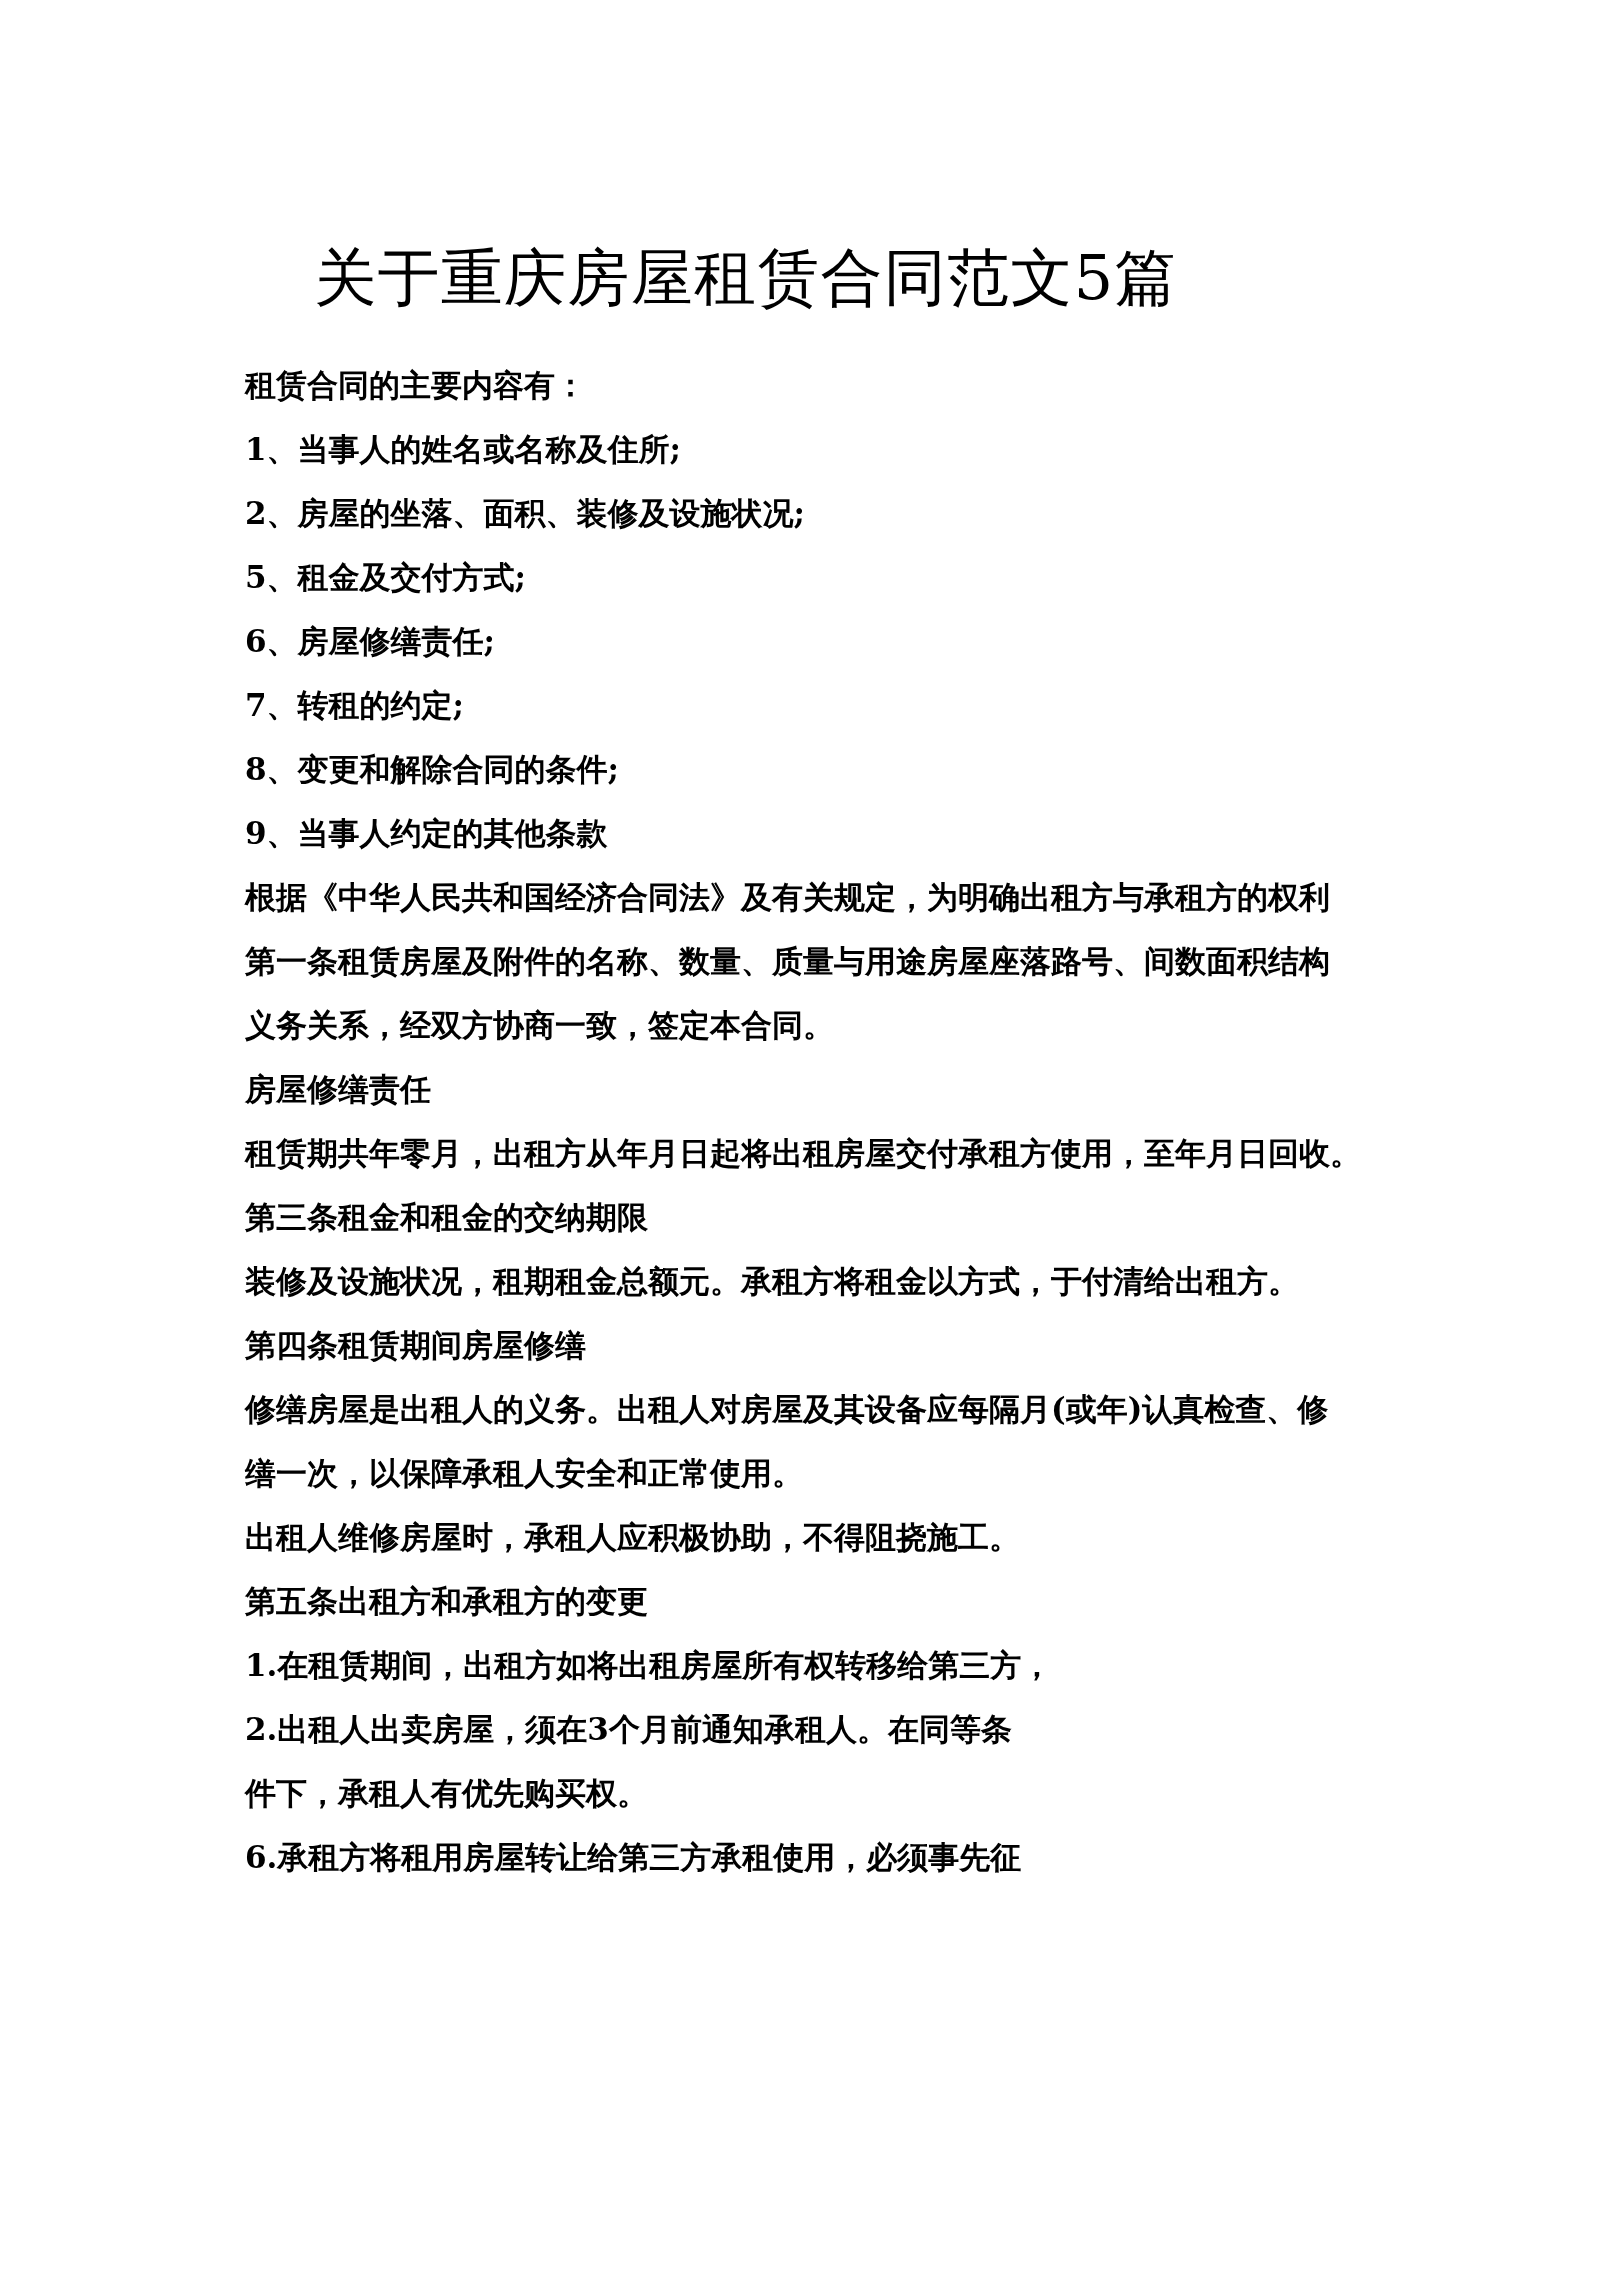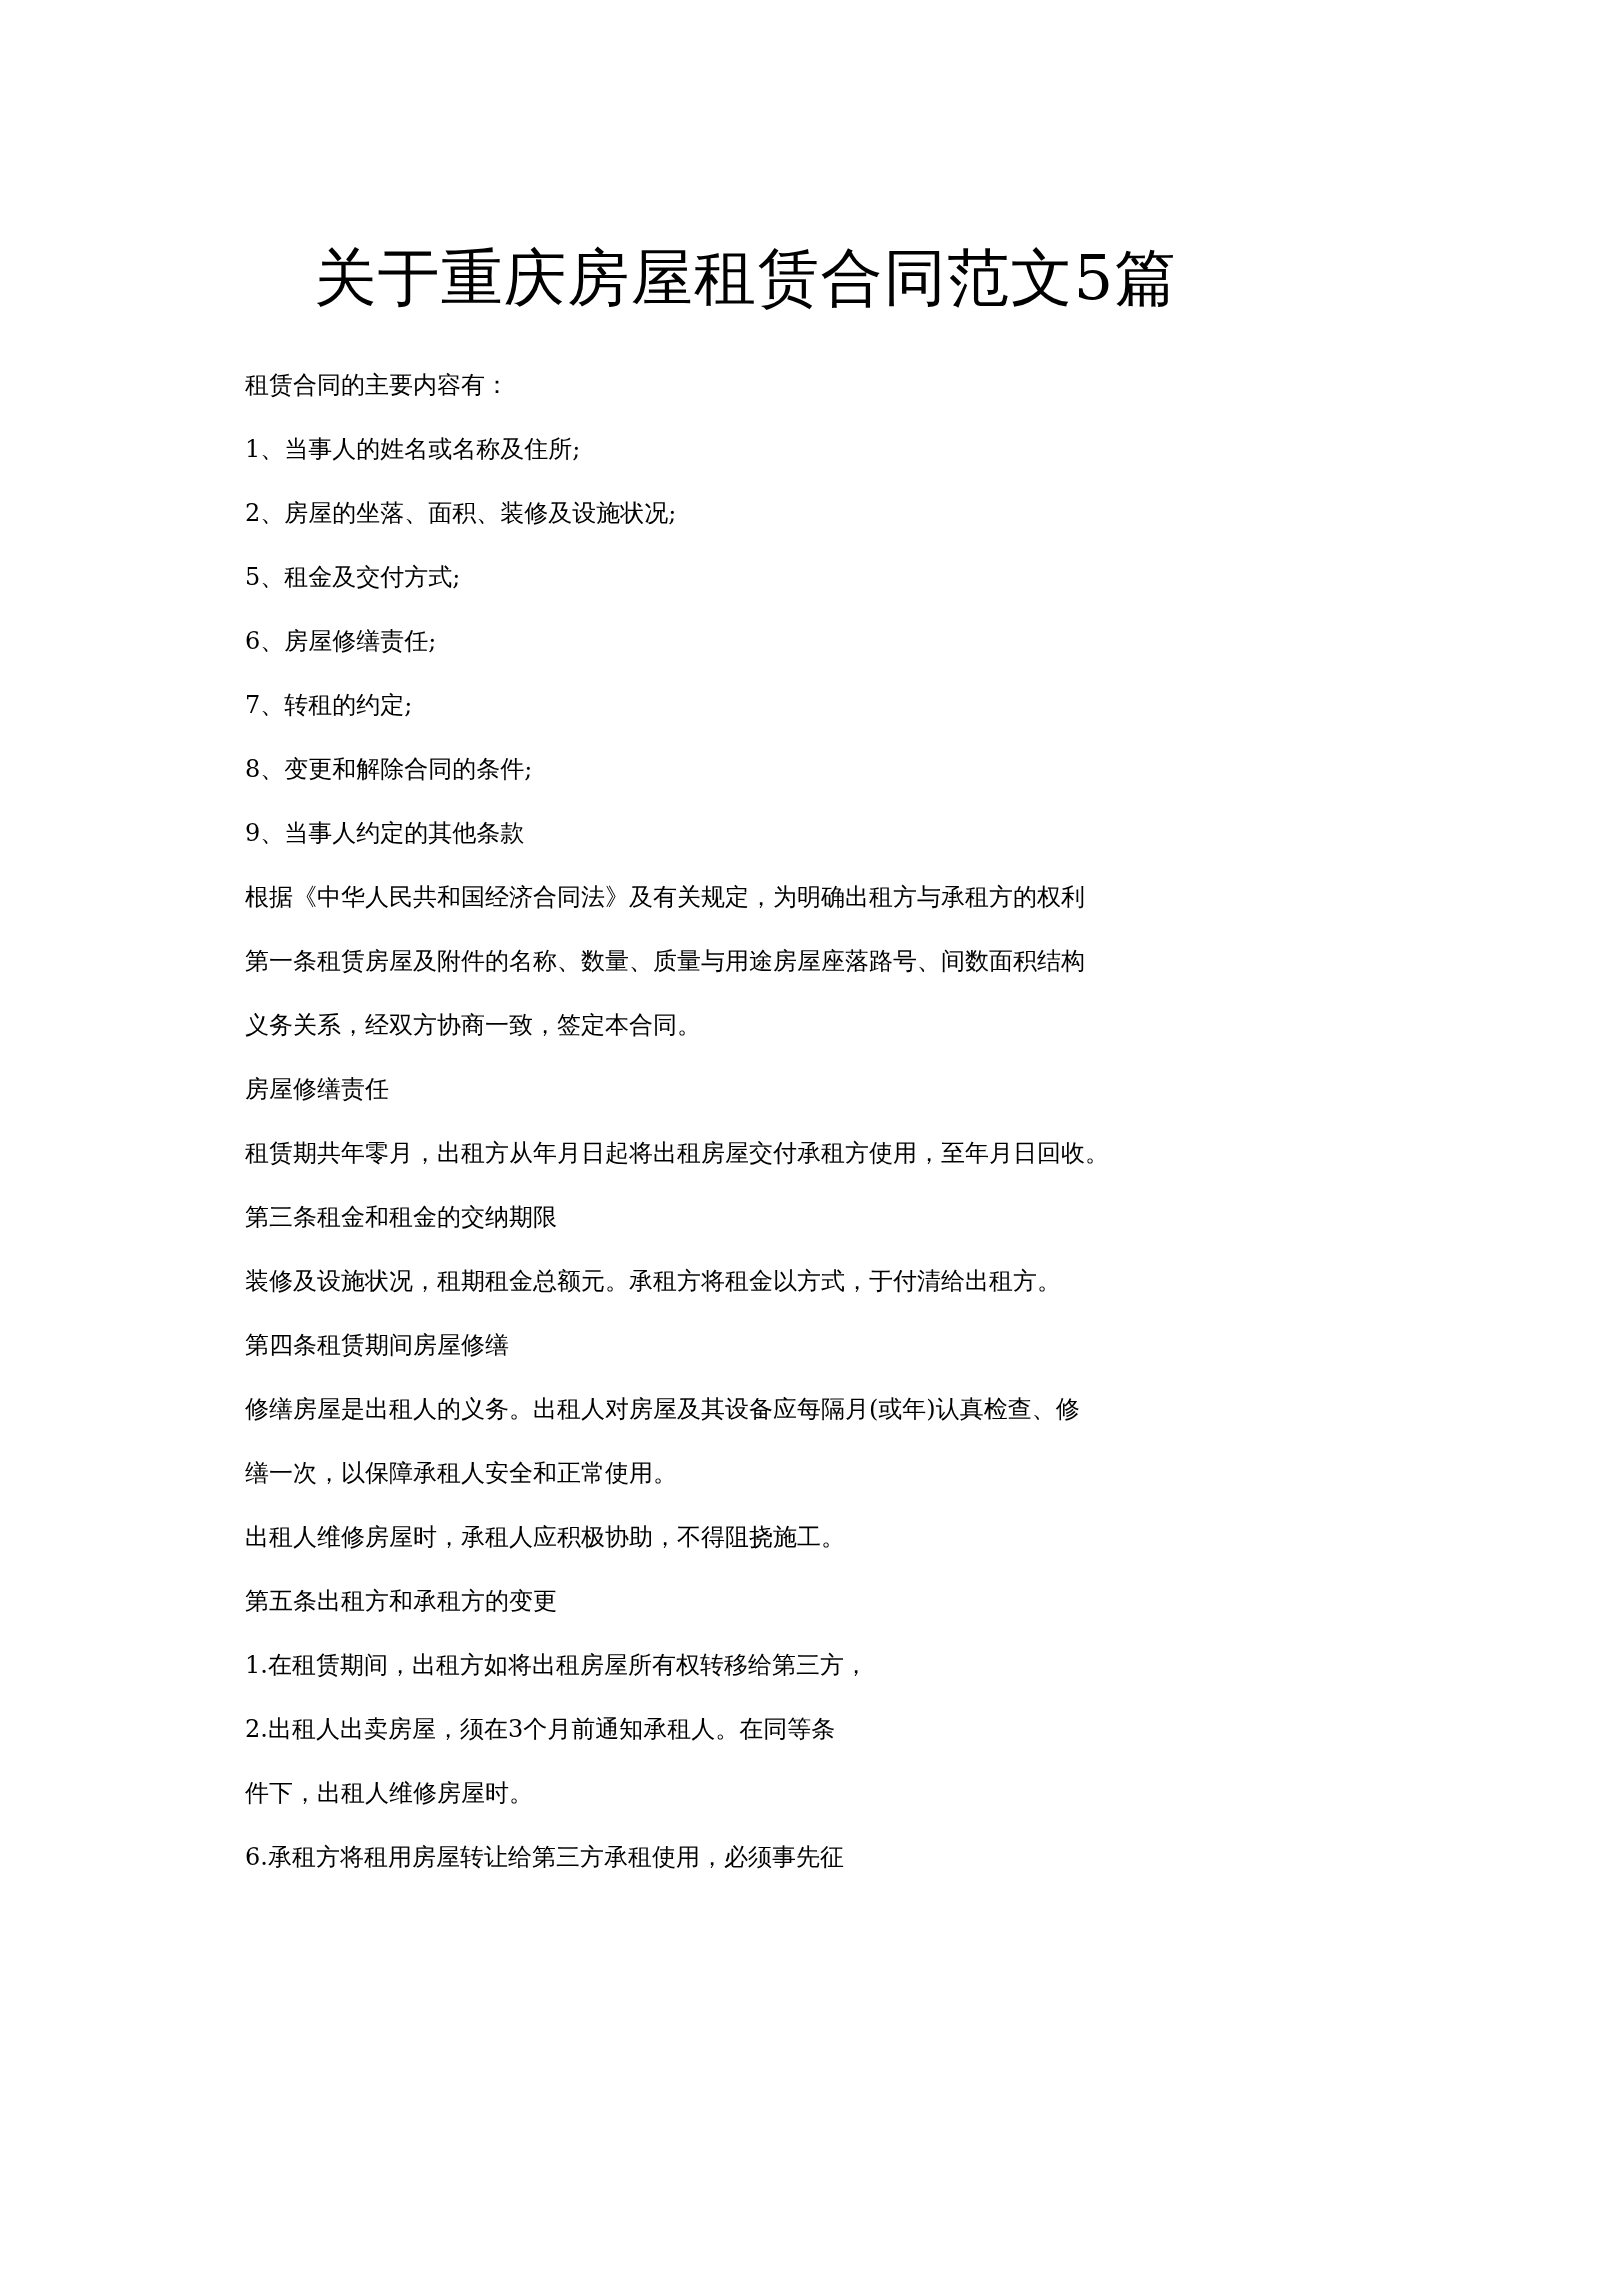--- a/index.html
+++ b/index.html
@@ -2,21 +2,21 @@
 <html style="font-size:10.5px"><head>
 <meta charset="utf-8">
 <style>
   html, body { margin: 0; padding: 0; background: #ffffff; }
   body { width: 1623px; height: 2295px; position: relative; overflow: hidden;
          font-family: "DejaVu Serif", "Liberation Serif", serif; color: #000; }
   .page { position: absolute; left: 0; top: 0; width: 1623px; height: 2295px; background: #fff; }
   .title { position: absolute; left: 0; width: 1492px; top: 196px; text-align: center;
            font-size: 62px; line-height: 79px; letter-spacing: 1.3px; font-weight: normal; }
   .body { position: absolute; left: 245px; top: 353px; width: 1165px; }
-  .line { font-size: 24px; line-height: 64px; height: 64px; white-space: nowrap; letter-spacing: 0px; }
+  .line { font-size: 31px; line-height: 64px; height: 64px; white-space: nowrap; letter-spacing: 0px; font-weight: bold; }
 </style>
 </head>
 <body>
 
 <div class="page">
   <h1 class="title">关于重庆房屋租赁合同范文5篇</h1>
   <div class="body">
     <div class="line">租赁合同的主要内容有：</div>
     <div class="line">1、当事人的姓名或名称及住所;</div>
     <div class="line">2、房屋的坐落、面积、装修及设施状况;</div>
@@ -32,17 +32,17 @@
     <div class="line">租赁期共年零月，出租方从年月日起将出租房屋交付承租方使用，至年月日回收。</div>
     <div class="line">第三条租金和租金的交纳期限</div>
     <div class="line">装修及设施状况，租期租金总额元。承租方将租金以方式，于付清给出租方。</div>
     <div class="line">第四条租赁期间房屋修缮</div>
     <div class="line">修缮房屋是出租人的义务。出租人对房屋及其设备应每隔月(或年)认真检查、修</div>
     <div class="line">缮一次，以保障承租人安全和正常使用。</div>
     <div class="line">出租人维修房屋时，承租人应积极协助，不得阻挠施工。</div>
     <div class="line">第五条出租方和承租方的变更</div>
     <div class="line">1.在租赁期间，出租方如将出租房屋所有权转移给第三方，</div>
     <div class="line">2.出租人出卖房屋，须在3个月前通知承租人。在同等条</div>
-    <div class="line">件下，出租人维修房屋时。</div>
+    <div class="line">件下，承租人有优先购买权。</div>
     <div class="line">6.承租方将租用房屋转让给第三方承租使用，必须事先征</div>
   </div>
 </div>
 
 
 </body></html>

